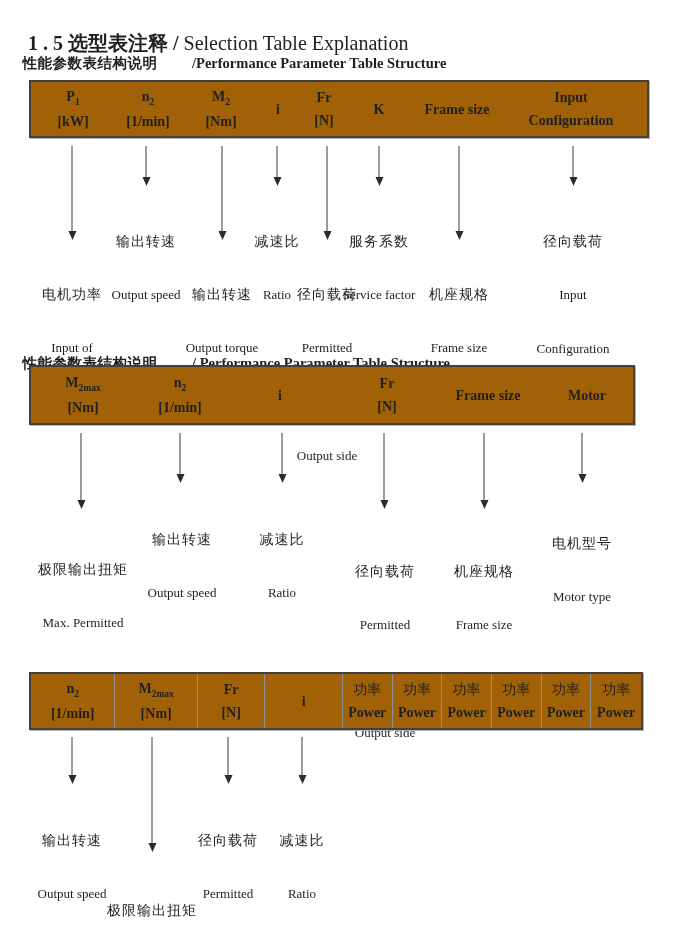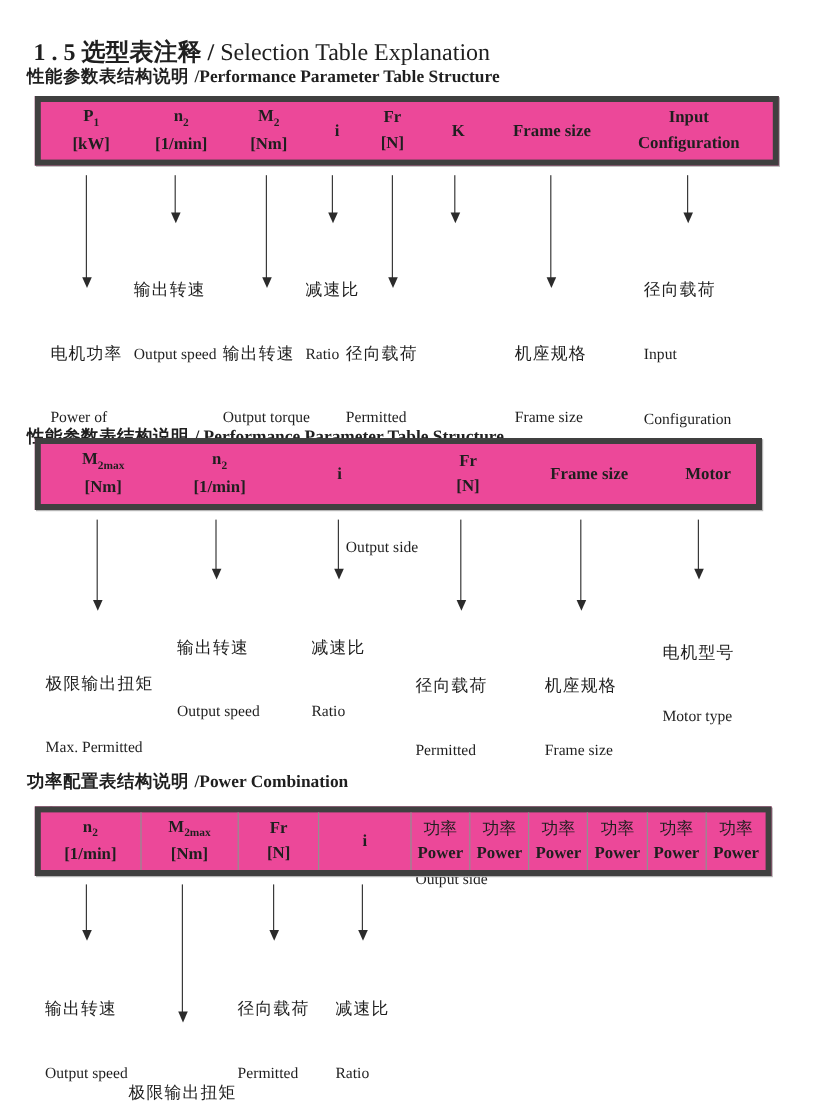--- a/index.html
+++ b/index.html
@@ -5,24 +5,24 @@
   html,body{margin:0;padding:0;background:#fff;}
   .page{position:relative;width:695px;height:931px;background:#ffffff;overflow:hidden;
         font-family:"Liberation Serif",serif;color:#1f1f1f;}
 
   
   .title{position:absolute;font-size:20px;white-space:pre;}
   .title .t-zh{font-weight:bold;}
   .title .t-en{font-weight:normal;}
   .heading{position:absolute;font-size:14.5px;font-weight:bold;white-space:pre;}
   .heading .h-zh{font-family:"Liberation Sans",sans-serif;letter-spacing:0.5px;}
-  .heading .h-en{font-family:"Liberation Serif",serif;}
-
-  
-  .tbl{position:absolute;background:#ec4899;border:5px solid #404040;box-sizing:border-box;
+  .heading .h-en{font-family:"Liberation Serif",serif;margin-left:30px;}
+
+  
+  .tbl{position:absolute;background:#a16207;border:2px solid #404040;box-sizing:border-box;
        box-shadow:1px 1px 0 #b5b5b5;}
   .hcell{position:absolute;top:0;height:100%;transform:translateX(-50%);
          display:flex;flex-direction:column;justify-content:space-evenly;align-items:center;}
   .hcell.one{justify-content:center;}
   .sym,.unit{font-weight:bold;font-size:14px;white-space:pre;line-height:15px;}
   .sym sub{font-size:9.5px;line-height:9px;}
   
   .tbl.grid{display:flex;}
   .gcell{box-sizing:border-box;border-right:1px solid #909090;height:100%;
          display:flex;flex-direction:column;justify-content:space-evenly;align-items:center;}
@@ -31,21 +31,21 @@
   .zh-cell{font-family:"Liberation Sans",sans-serif;font-weight:normal;font-size:14px;line-height:15px;}
 
   
   .arrow{position:absolute;width:9px;transform:translateX(-50%);}
   .arrow::before{content:"";position:absolute;left:4px;top:0;bottom:8px;width:1px;background:#3a3a3a;}
   .arrow::after{content:"";position:absolute;left:50%;bottom:0;transform:translateX(-50%);
                 width:0;height:0;border-left:4px solid transparent;border-right:4px solid transparent;
                 border-top:9px solid #2b2b2b;}
 
   
-  .lbl{position:absolute;transform:translateX(-50%);line-height:18px;white-space:pre;}
+  .lbl{position:absolute;transform:translateX(-50%);text-align:center;line-height:18px;white-space:pre;}
   .lbl .zh{font-family:"Liberation Sans",sans-serif;font-size:14px;letter-spacing:1px;}
   .lbl .en{font-family:Liberation Serif, serif;font-size:13px;}
 </style>
 </head>
 <body>
 
 <div class="page">
 
   <div class="title" style="left:8px;top:7px">
     <span class="t-zh">1 . 5 选型表注释 / </span><span class="t-en">Selection Table Explanation</span>
@@ -97,28 +97,32 @@
   <div class="arrow" style="left:573px;top:146px;height:40px"></div>
 
   <div class="lbl" style="left:146px;top:196px">
     <div class="zh">输出转速</div>
     <div class="en">Output speed</div>
   </div>
   <div class="lbl" style="left:277px;top:196px">
     <div class="zh">减速比</div>
     <div class="en">Ratio</div>
   </div>
+  <div class="lbl" style="left:379px;top:196px">
+    <div class="zh">服务系数</div>
+    <div class="en">Service factor</div>
+  </div>
   <div class="lbl" style="left:573px;top:196px">
     <div class="zh">径向载荷</div>
     <div class="en">Input</div>
     <div class="en">Configuration</div>
   </div>
   <div class="lbl" style="left:72px;top:249px">
     <div class="zh">电机功率</div>
-    <div class="en">Power of</div>
+    <div class="en">Input of</div>
     <div class="en">motor</div>
   </div>
   <div class="lbl" style="left:222px;top:249px">
     <div class="zh">输出转速</div>
     <div class="en">Output torque</div>
   </div>
   <div class="lbl" style="left:327px;top:249px">
     <div class="zh">径向载荷</div>
     <div class="en">Permitted</div>
     <div class="en">Overhung load</div>
@@ -185,23 +189,20 @@
     <div class="zh">径向载荷</div>
     <div class="en">Permitted</div>
     <div class="en">Overhung load</div>
     <div class="en">Output side</div>
   </div>
   <div class="lbl" style="left:484px;top:526px">
     <div class="zh">机座规格</div>
     <div class="en">Frame size</div>
   </div>
 
-  <div class="heading" style="left:8px;top:625px">
-    <span class="h-zh">功率配置表结构说明 </span><span class="h-en">/Power Combination</span>
-  </div>
 
   <div class="tbl grid" style="left:29px;top:672px;width:614px;height:58px">
     <div class="gcell" style="width:85px">
       <div class="sym"><span>n</span><sub>2</sub></div>
       <div class="unit">[1/min]</div>
     </div>
     <div class="gcell" style="width:83px">
       <div class="sym"><span>M</span><sub>2max</sub></div>
       <div class="unit">[Nm]</div>
     </div>

